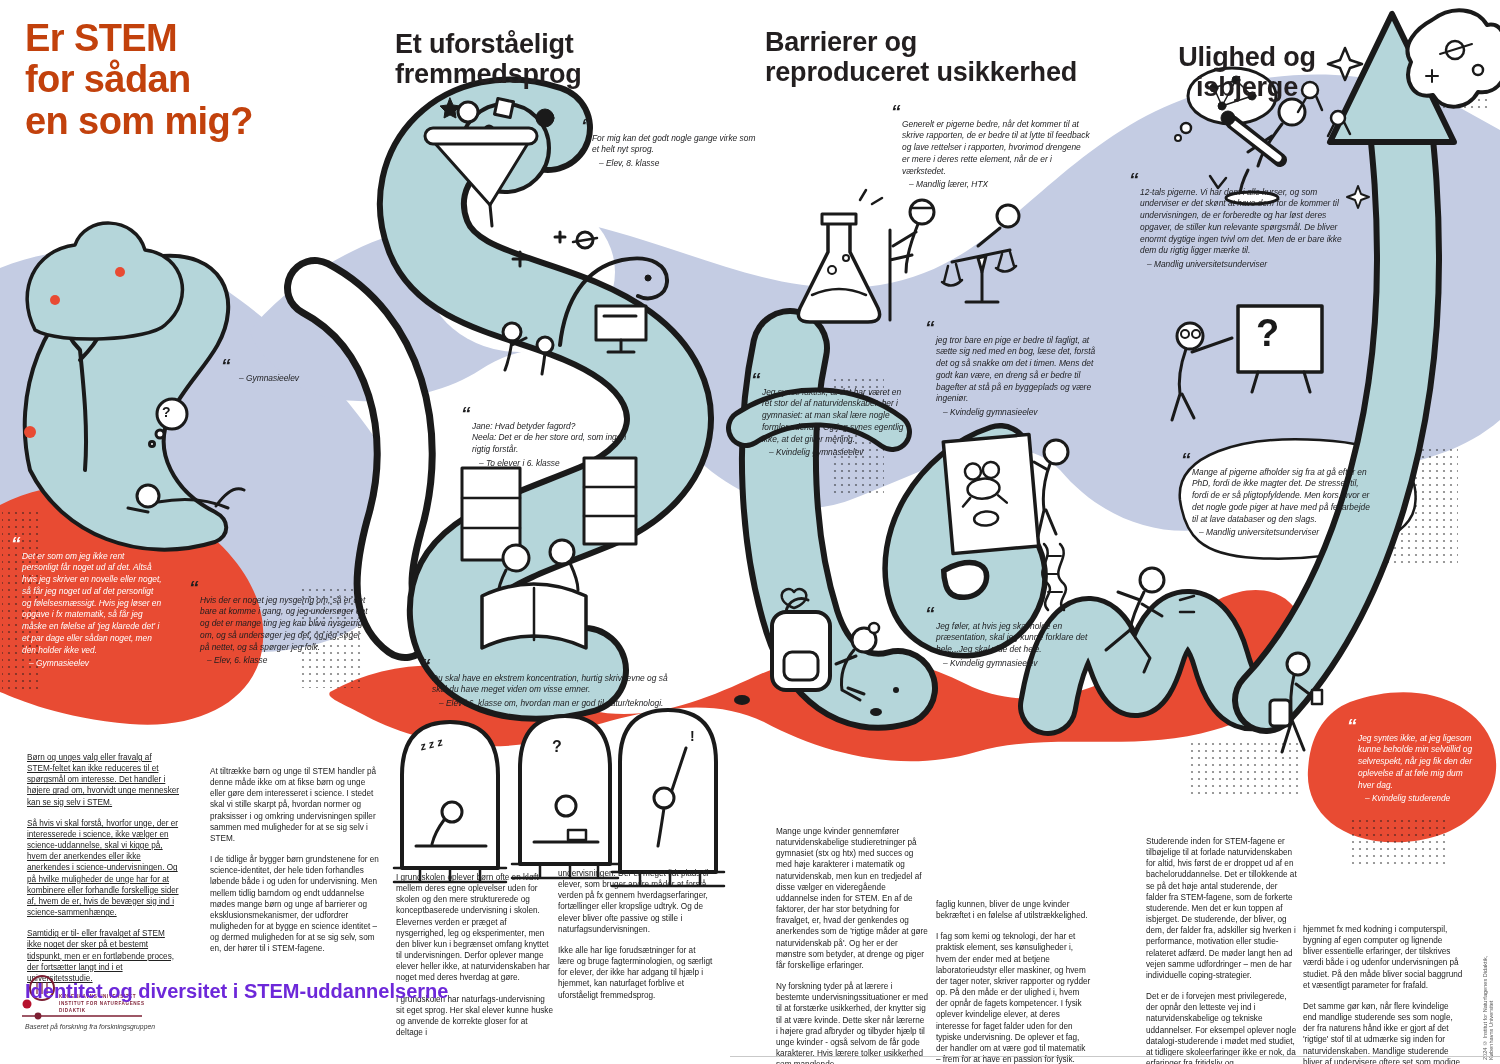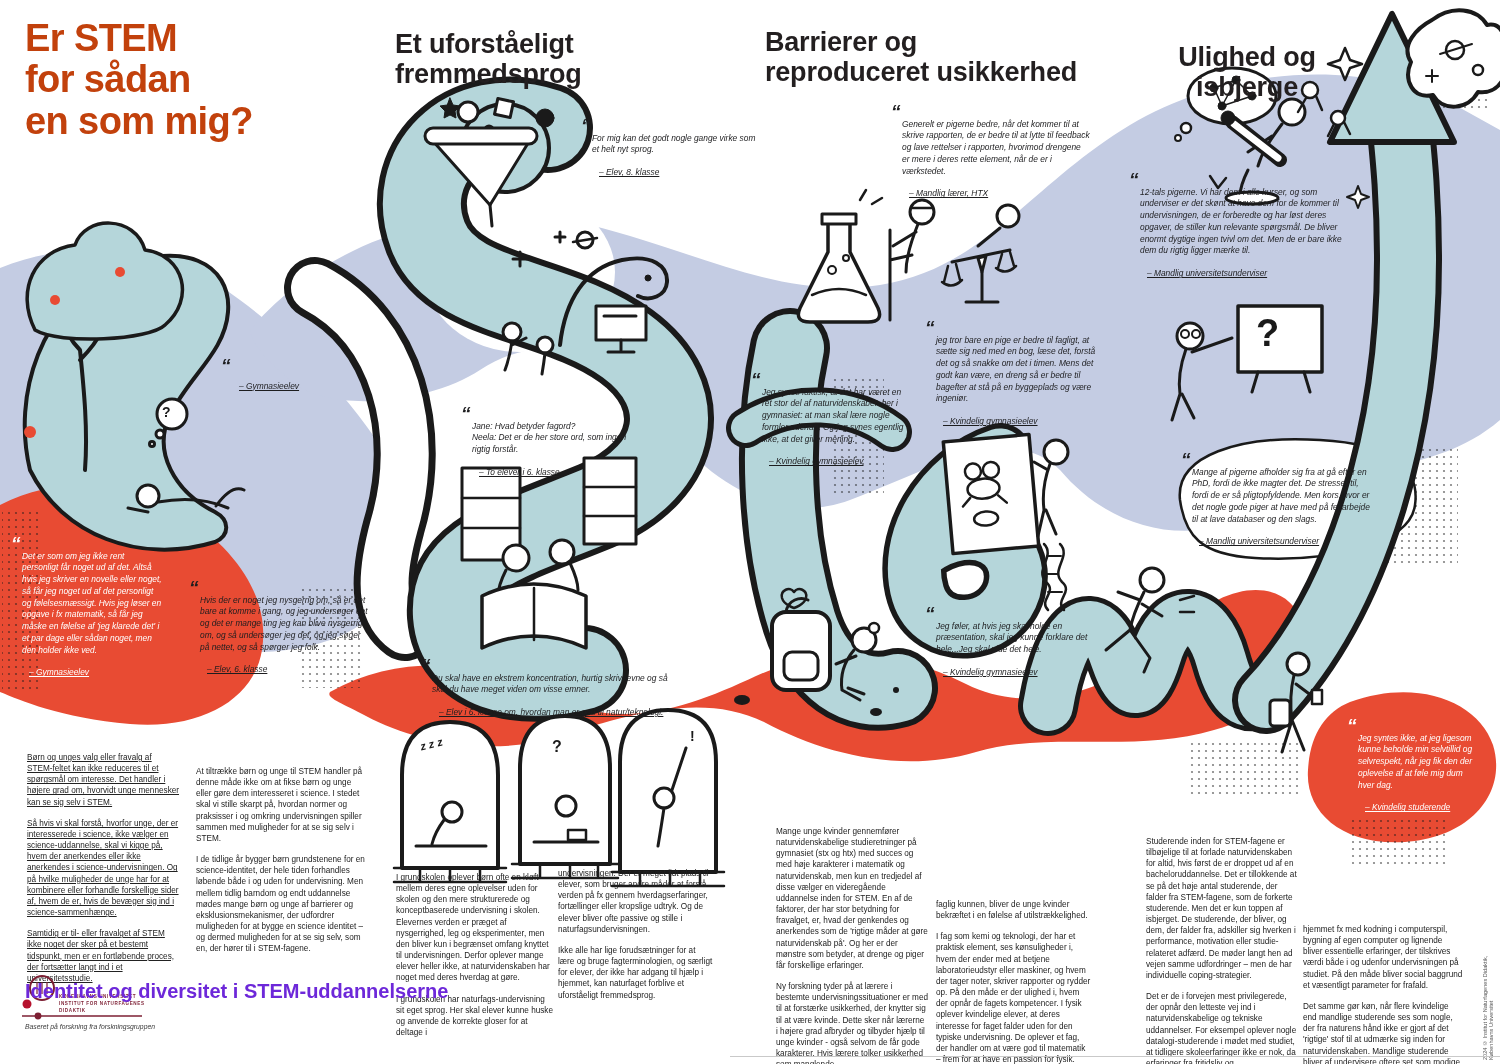--- a/index.html
+++ b/index.html
@@ -6,21 +6,21 @@
   .poster{position:relative;width:1500px;height:1064px;background:#ffffff;overflow:hidden;
           font-family:"Liberation Sans",sans-serif;color:#1d1d1f;margin:0 auto;}
   .bg{position:absolute;left:0;top:0;width:1500px;height:1064px;}
   .title{position:absolute;left:25px;top:18px;font-size:38px;font-weight:bold;line-height:1.09;
          letter-spacing:-0.6px;color:#c2410c;}
   .sec{position:absolute;font-weight:bold;font-size:27px;line-height:1.1;color:#231f20;letter-spacing:-0.2px;}
   .quote{position:absolute;font-style:italic;font-size:8.4px;line-height:1.4;color:#1d1d1f;}
   .quote .qm{display:block;font-size:19px;font-weight:bold;font-style:italic;line-height:.4;
              margin:0 0 3px -11px;letter-spacing:-1px;}
   .quote p{margin:0;}
-  .quote .attr{margin-top:11px;padding-left:7px;text-decoration:underline;}
+  .quote .attr{margin-top:2px;padding-left:7px;}
   .quote--white{color:#ffffff;}
   .col{position:absolute;font-size:8.2px;line-height:1.36;color:#222;}
   .col p{margin:0 0 10px 0;}
   .glyph{position:absolute;font-weight:bold;color:#1a1a1a;}
   .footer-logo-text{position:absolute;left:59px;top:994px;font-size:4.6px;line-height:1.5;
                     letter-spacing:.6px;color:#7d1f33;font-weight:bold;width:95px;}
   .footer-small{position:absolute;left:25px;top:1023px;font-size:6.8px;font-style:italic;color:#3a3a3a;}
   .footer-bold{position:absolute;left:25px;top:980px;font-size:20px;font-weight:bold;color:#6d28d9;}
   .side-credit{position:absolute;right:6px;top:940px;font-size:5.6px;color:#555;
                writing-mode:vertical-rl;transform:rotate(180deg);height:120px;}
@@ -382,21 +382,21 @@
     <span class="qm">“</span>
     <p>Jeg syntes ikke, at jeg ligesom kunne beholde min selvtillid og selvrespekt, når jeg fik den der oplevelse af at føle mig dum hver dag.</p>
     <p class="attr">–  Kvindelig studerende</p>
   </div>
 
   <div class="col" style="left:27px;top:752px;width:152px;text-decoration:underline;">
     <p>Børn og unges valg eller fravalg af STEM-feltet kan ikke reduceres til et spørgsmål om interesse. Det handler i højere grad om, hvorvidt unge mennesker kan se sig selv i STEM.</p>
     <p>Så hvis vi skal forstå, hvorfor unge, der er interesserede i science, ikke vælger en science-uddannelse, skal vi kigge på, hvem der anerkendes eller ikke anerkendes i science-undervisningen. Og på hvilke muligheder de unge har for at kombinere eller forhandle forskellige sider af, hvem de er, hvis de bevæger sig ind i science-sammenhænge.</p>
     <p>Samtidig er til- eller fravalget af STEM ikke noget der sker på et bestemt tidspunkt, men er en fortløbende proces, der fortsætter langt ind i et universitetsstudie.</p>
   </div>
-  <div class="col" style="left:196px;top:766px;width:169px;">
+  <div class="col" style="left:210px;top:766px;width:169px;">
     <p>At tiltrække børn og unge til STEM handler på denne måde ikke om at fikse børn og unge eller gøre dem interesseret i science. I stedet skal vi stille skarpt på, hvordan normer og praksisser i og omkring undervisningen spiller sammen med muligheder for at se sig selv i STEM.</p>
     <p>I de tidlige år bygger børn grundstenene for en science-identitet, der hele tiden forhandles løbende både i og uden for undervisning. Men mellem tidlig barndom og endt uddannelse mødes mange børn og unge af barrierer og eksklusionsmekanismer, der udfordrer muligheden for at bygge en science identitet – og dermed muligheden for at se sig selv, som en, der hører til i STEM-fagene.</p>
   </div>
   <div class="col" style="left:558px;top:868px;width:156px;">
     <p>undervisningen. Der er meget lidt plads til elever, som bruger andre måder at forstå verden på fx gennem hverdagserfaringer, fortællinger eller kropslige udtryk. Og de elever bliver ofte passive og stille i naturfagsundervisningen.</p>
     <p>Ikke alle har lige forudsætninger for at lære og bruge fagterminologien, og særligt for elever, der ikke har adgang til hjælp i hjemmet, kan naturfaget forblive et uforståeligt fremmedsprog.</p>
   </div>
   <div class="col" style="left:396px;top:872px;width:157px;">
     <p>I grundskolen oplever børn ofte en kløft mellem deres egne oplevelser uden for skolen og den mere strukturerede og konceptbaserede undervisning i skolen. Elevernes verden er præget af nysgerrighed, leg og eksperimenter, men den bliver kun i begrænset omfang knyttet til undervisningen. Derfor oplever mange elever heller ikke, at naturvidenskaben har noget med deres hverdag at gøre.</p>
     <p>I grundskolen har naturfags-undervisning sit eget sprog. Her skal elever kunne huske og anvende de korrekte gloser for at deltage i</p>

